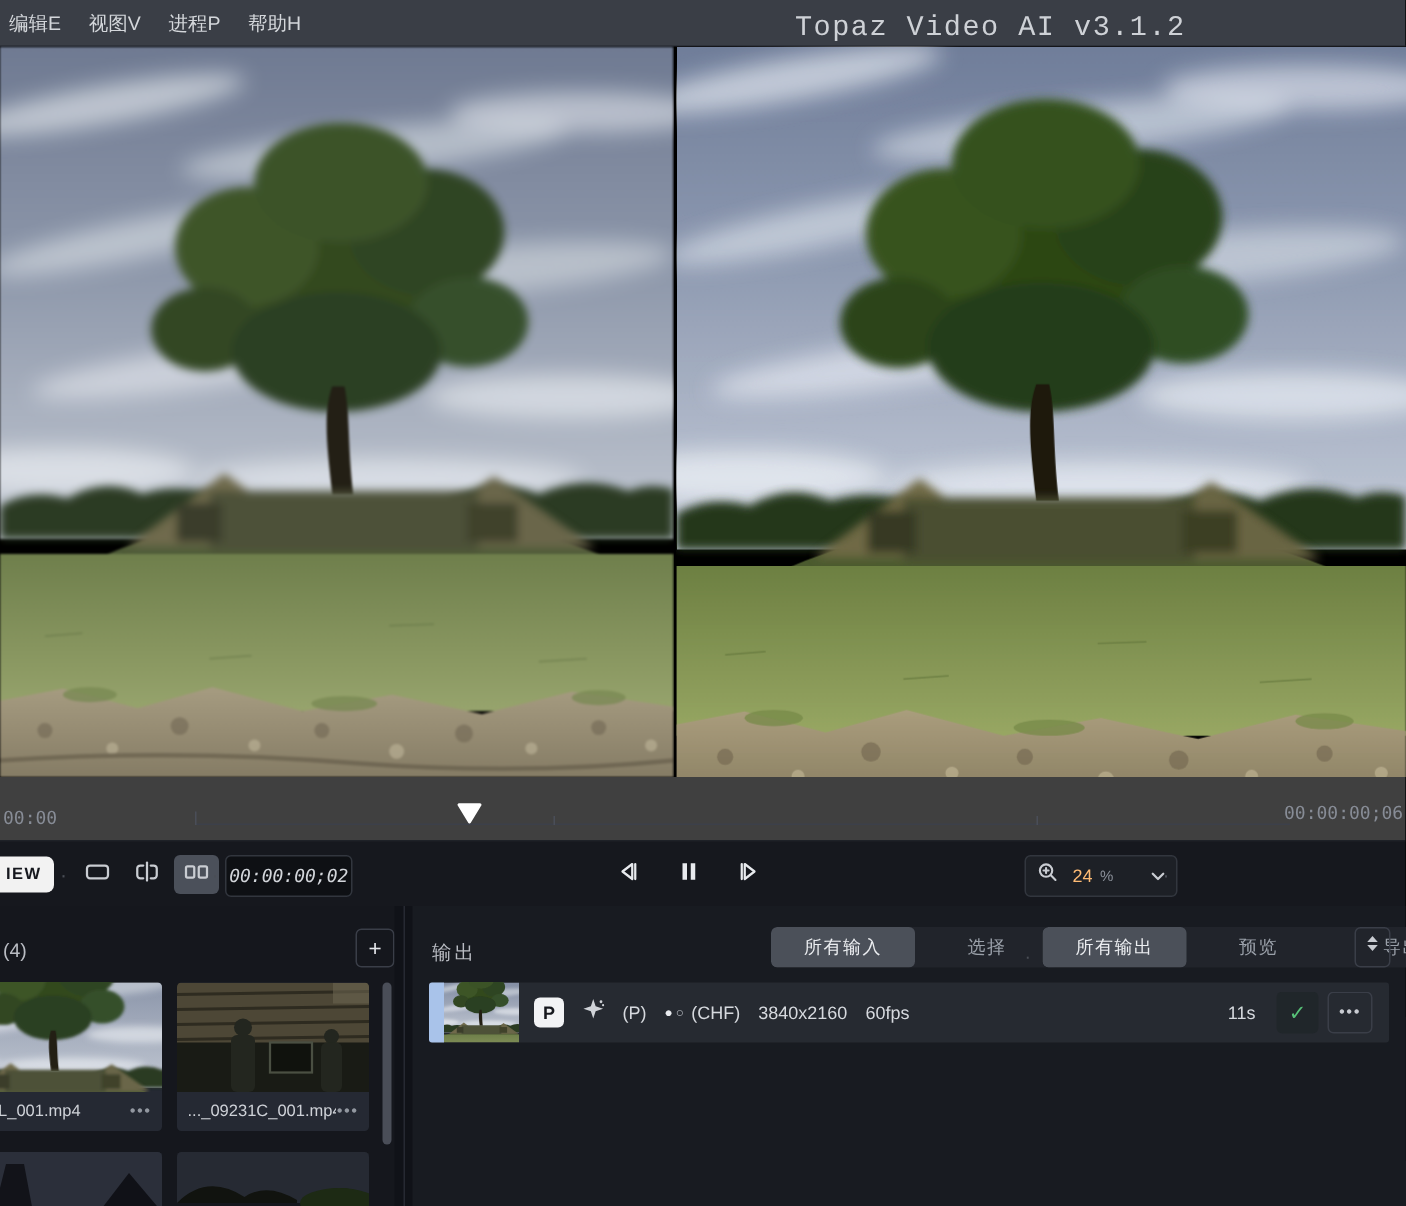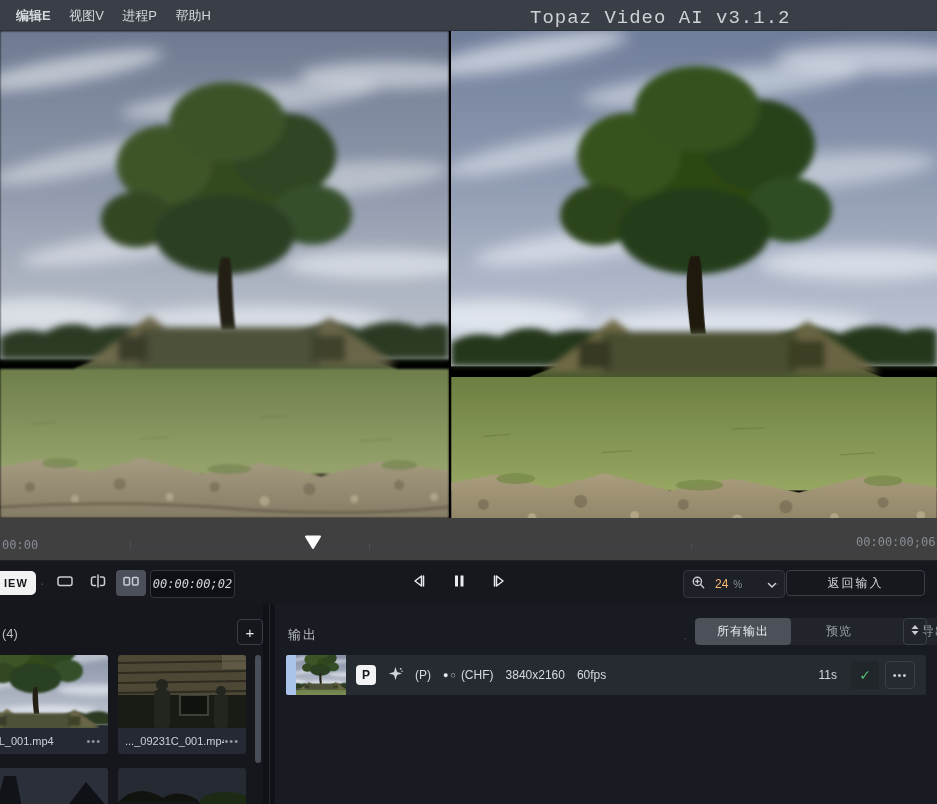--- a/index.html
+++ b/index.html
@@ -6,21 +6,21 @@
   body{
     width:937px;height:804px;overflow:hidden;position:relative;
     background:#0b0c0f;font-family:"Liberation Sans",sans-serif;
     -webkit-font-smoothing:antialiased;color:#c9ccd2;
   }
   .abs{position:absolute;}
 
   
   #menubar{left:0;top:0;width:937px;height:30px;background:#3a3e46;border-bottom:1px solid #2e323a;}
   .menu-item{display:inline-block;padding:7px 0 0 0;margin-left:14px;font-size:13px;color:#d4d7db;cursor:default;}
-  .menu-item:first-child{margin-left:16px;font-weight:bold;}
+  .menu-item:first-child{margin-left:6px;}
   #app-title{left:530px;top:7px;font-size:19px;color:#ced1d6;font-family:Liberation Mono, monospace;letter-spacing:1px;}
 
   
   #preview{left:0;top:31px;width:937px;height:487px;background:#000;}
   .pane{position:absolute;top:0;height:487px;overflow:hidden;}
   .pane svg{width:100%;height:100%;display:block;}
   #pane-left{left:0;width:449px;}
   #pane-left svg{filter:blur(.8px) saturate(.95);}
   #pane-right{left:451px;width:486px;}
   #pane-right svg{filter:contrast(1.06) saturate(1.1);}
@@ -318,21 +318,20 @@
     </span>
     <span id="zoom-value">24</span>
     <span id="zoom-unit">%</span>
     <span style="margin-left:auto">
       <svg width="10" height="8" viewBox="0 0 10 8">
           <polyline class="st" points="1.5,2.5 5,6 8.5,2.5"></polyline>
         </svg>
     </span>
   </div>
   <span id="sep-c" class="abs sep-dot">·</span>
-  <div id="back-button" class="abs btn">返回输入</div>
 </div>
 
 <div id="bottom" class="abs">
 
   <div id="input-panel" class="abs">
     <span id="input-count" class="abs">(4)</span>
     <div id="add-input" class="abs btn">+</div>
 
     <div id="card-1" class="thumb-card">
       <div class="img">
@@ -385,20 +384,24 @@
     </div>
 
     <div id="list-scrollbar" class="abs"></div>
   </div>
 
   <div id="panel-divider" class="abs"></div>
 
   <div id="output-panel" class="abs">
     <span id="output-title" class="abs">输出</span>
 
+    <div id="tab-group-1" class="tab-group">
+      <div class="tab active">所有输入</div>
+      <div class="tab">选择</div>
+    </div>
     <span id="tab-sep" class="abs">·</span>
     <div id="tab-group-2" class="tab-group">
       <div class="tab active">所有输出</div>
       <div class="tab">预览</div>
       <div class="tab">导出</div>
     </div>
     <div id="sort-button" class="abs btn">
       <span>
         <svg width="12" height="14" viewBox="0 0 12 14">
             <polygon points="6,2 9.5,6 2.5,6" fill="#c9ccd2"></polygon>

